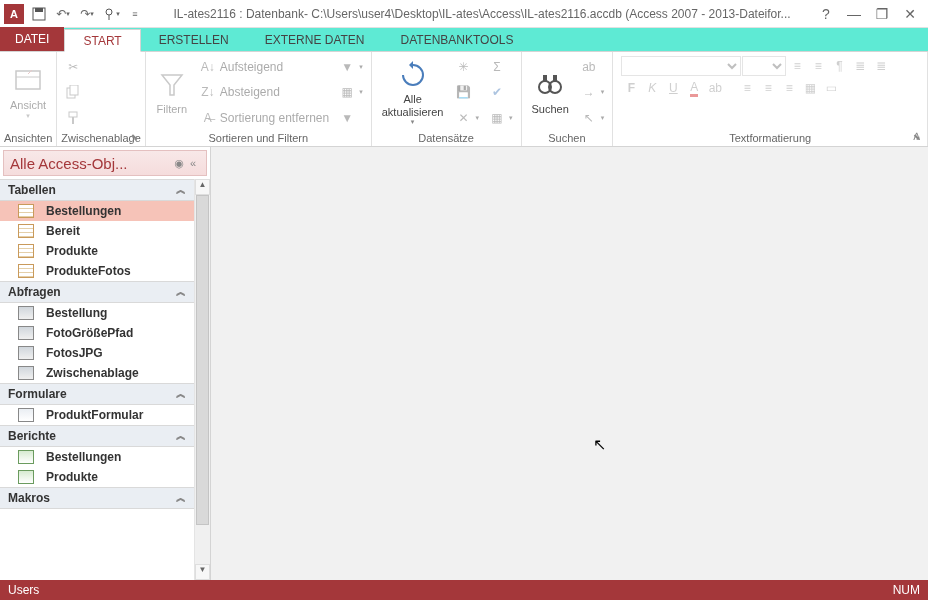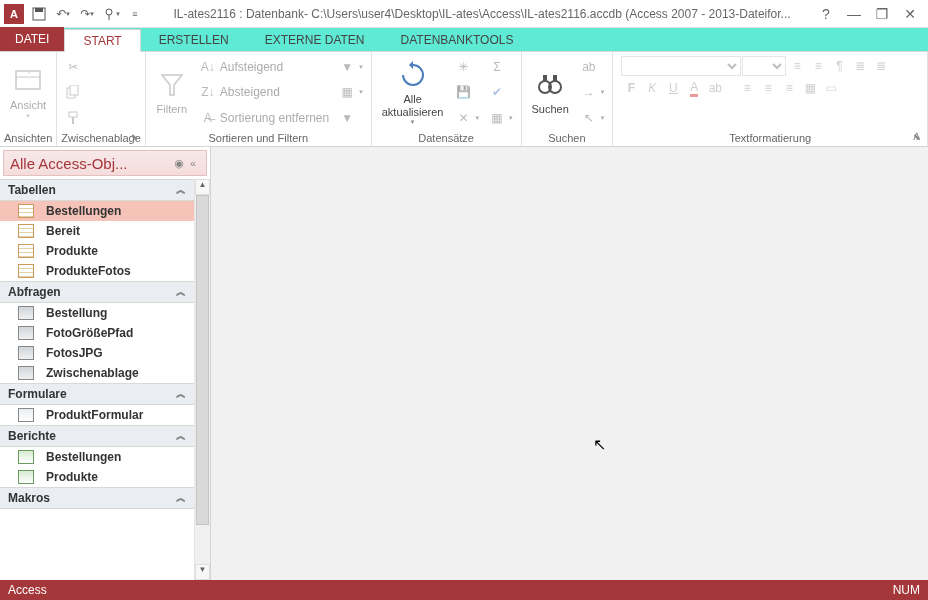--- a/index.html
+++ b/index.html
@@ -401,15 +401,15 @@
     </div>
     </div>
   </div>
 
   <div class="mainarea">
     <div class="cursor">↖</div>
   </div>
 </div>
 
 <div class="statusbar">
-  <div class="left">Access</div>
+  <div class="left">Users</div>
   <div class="right">NUM</div>
 </div>
 
 </body></html>

